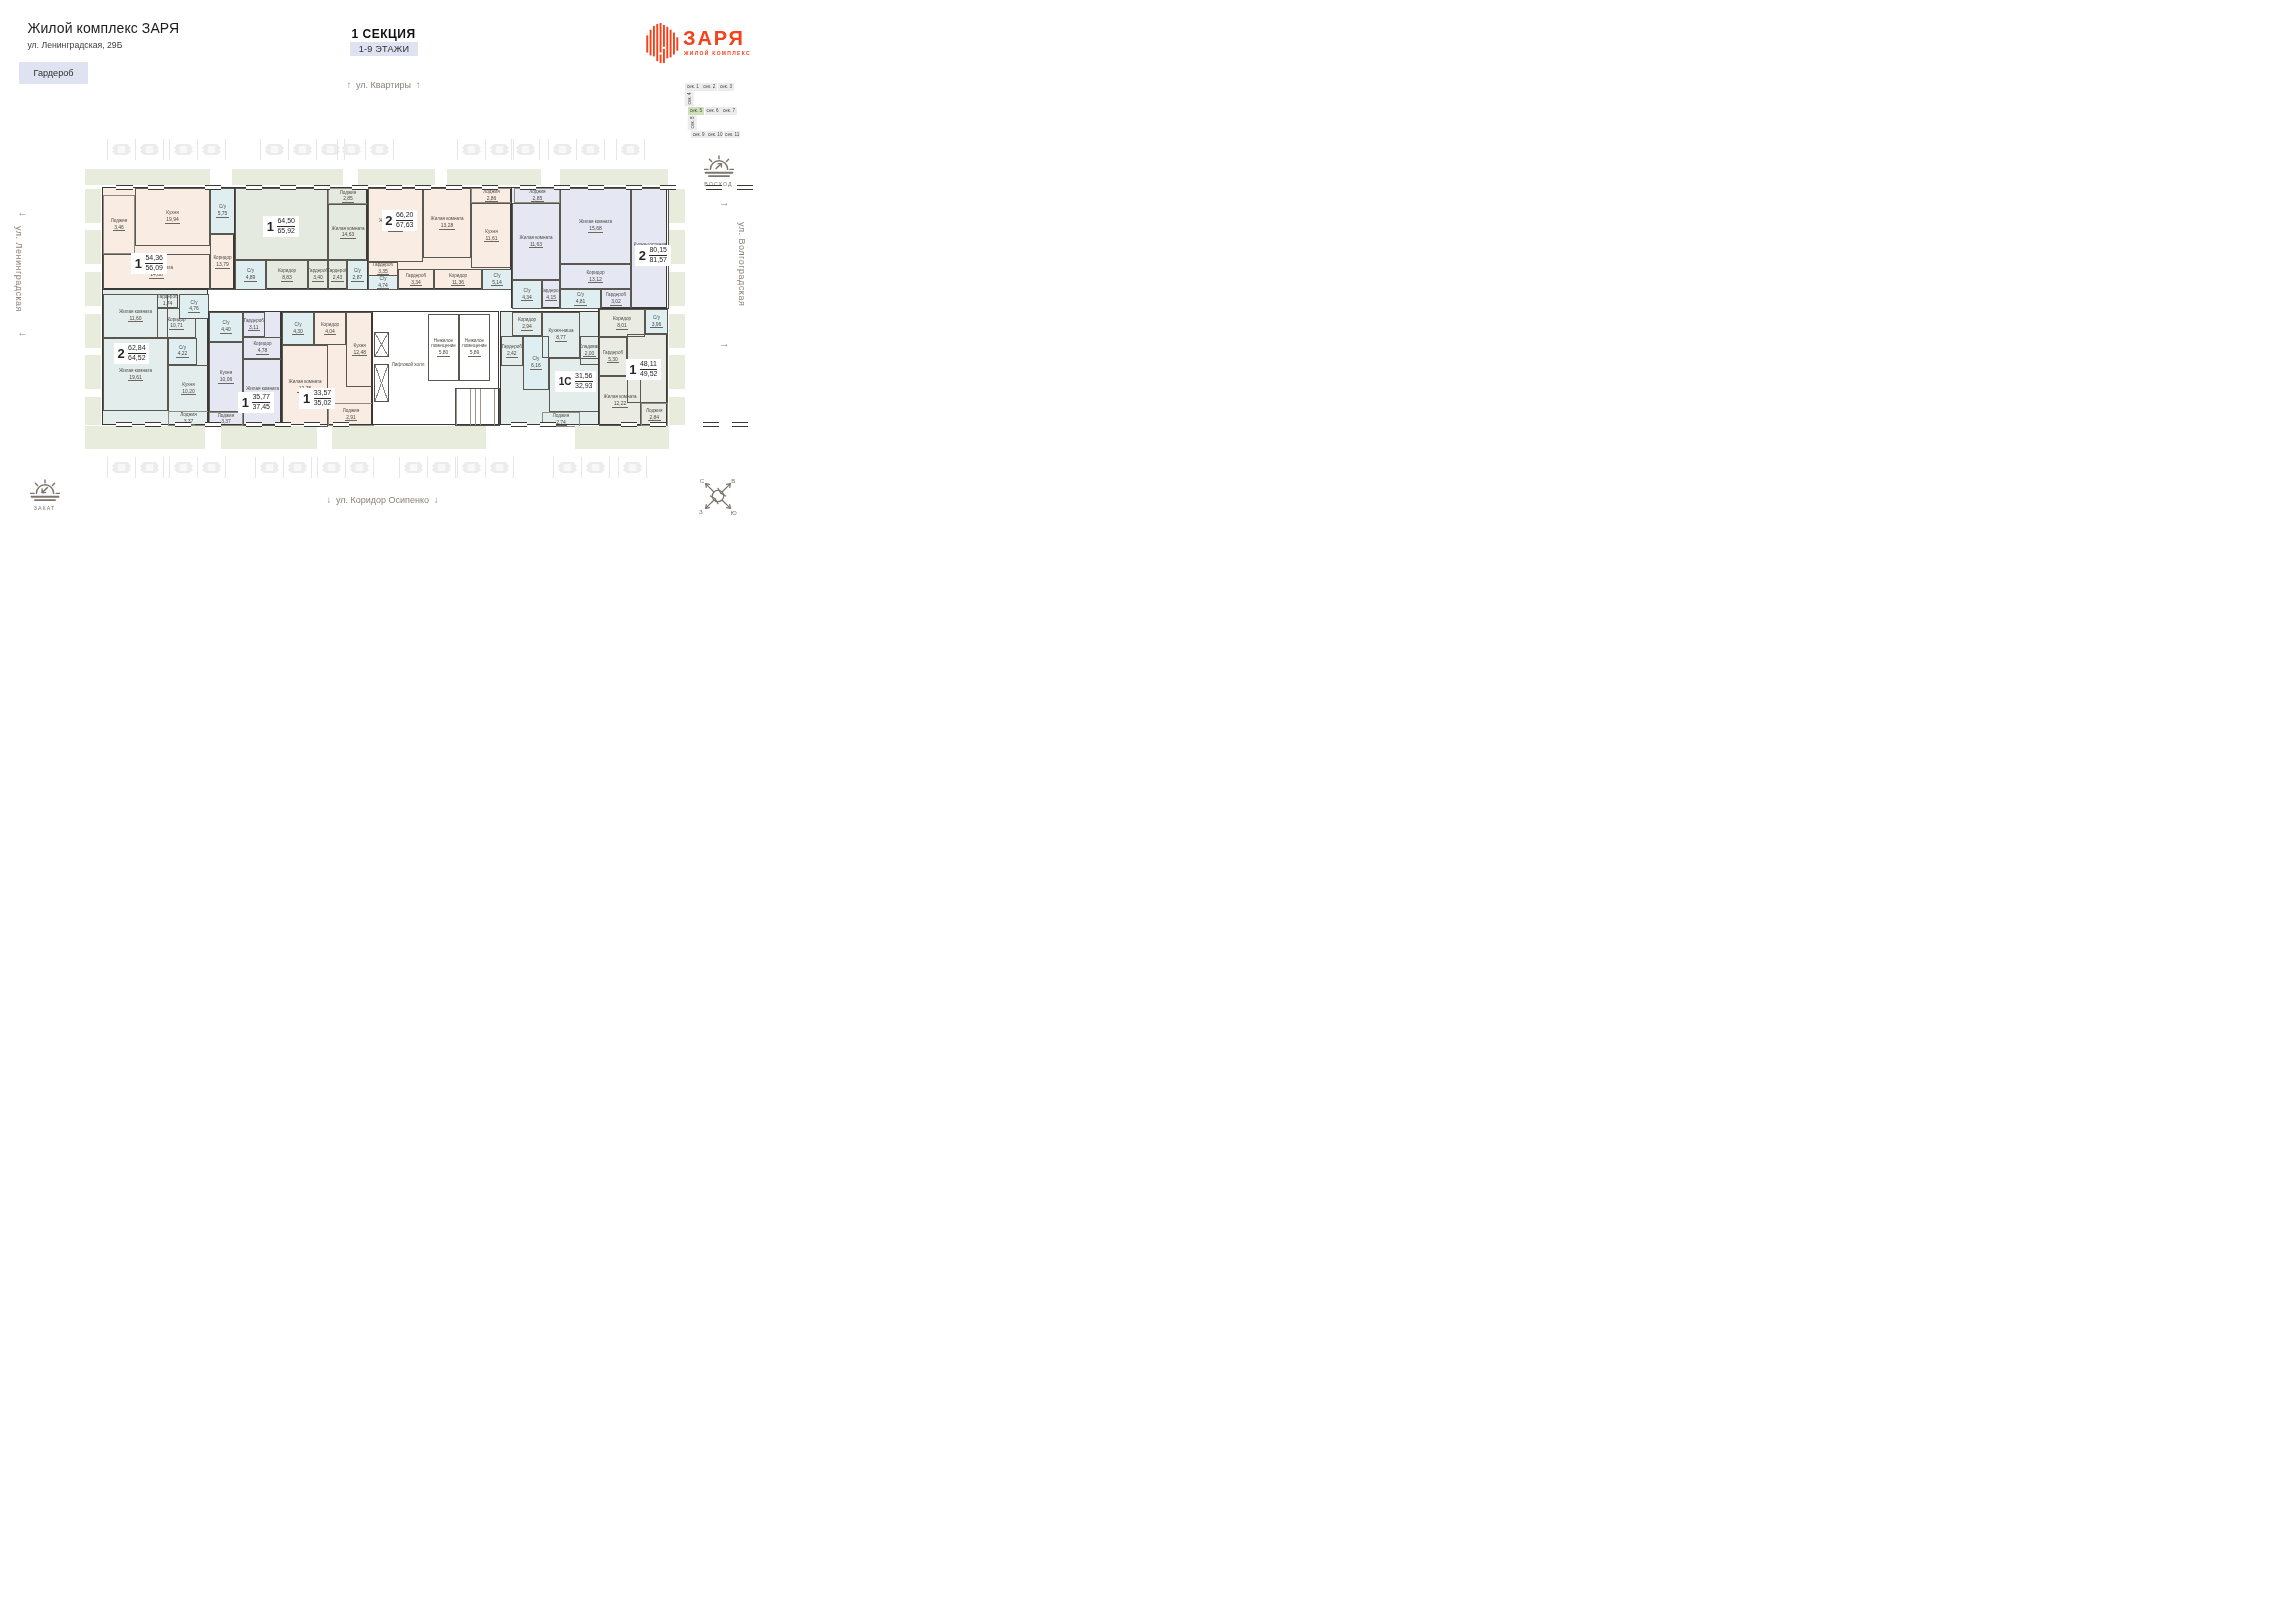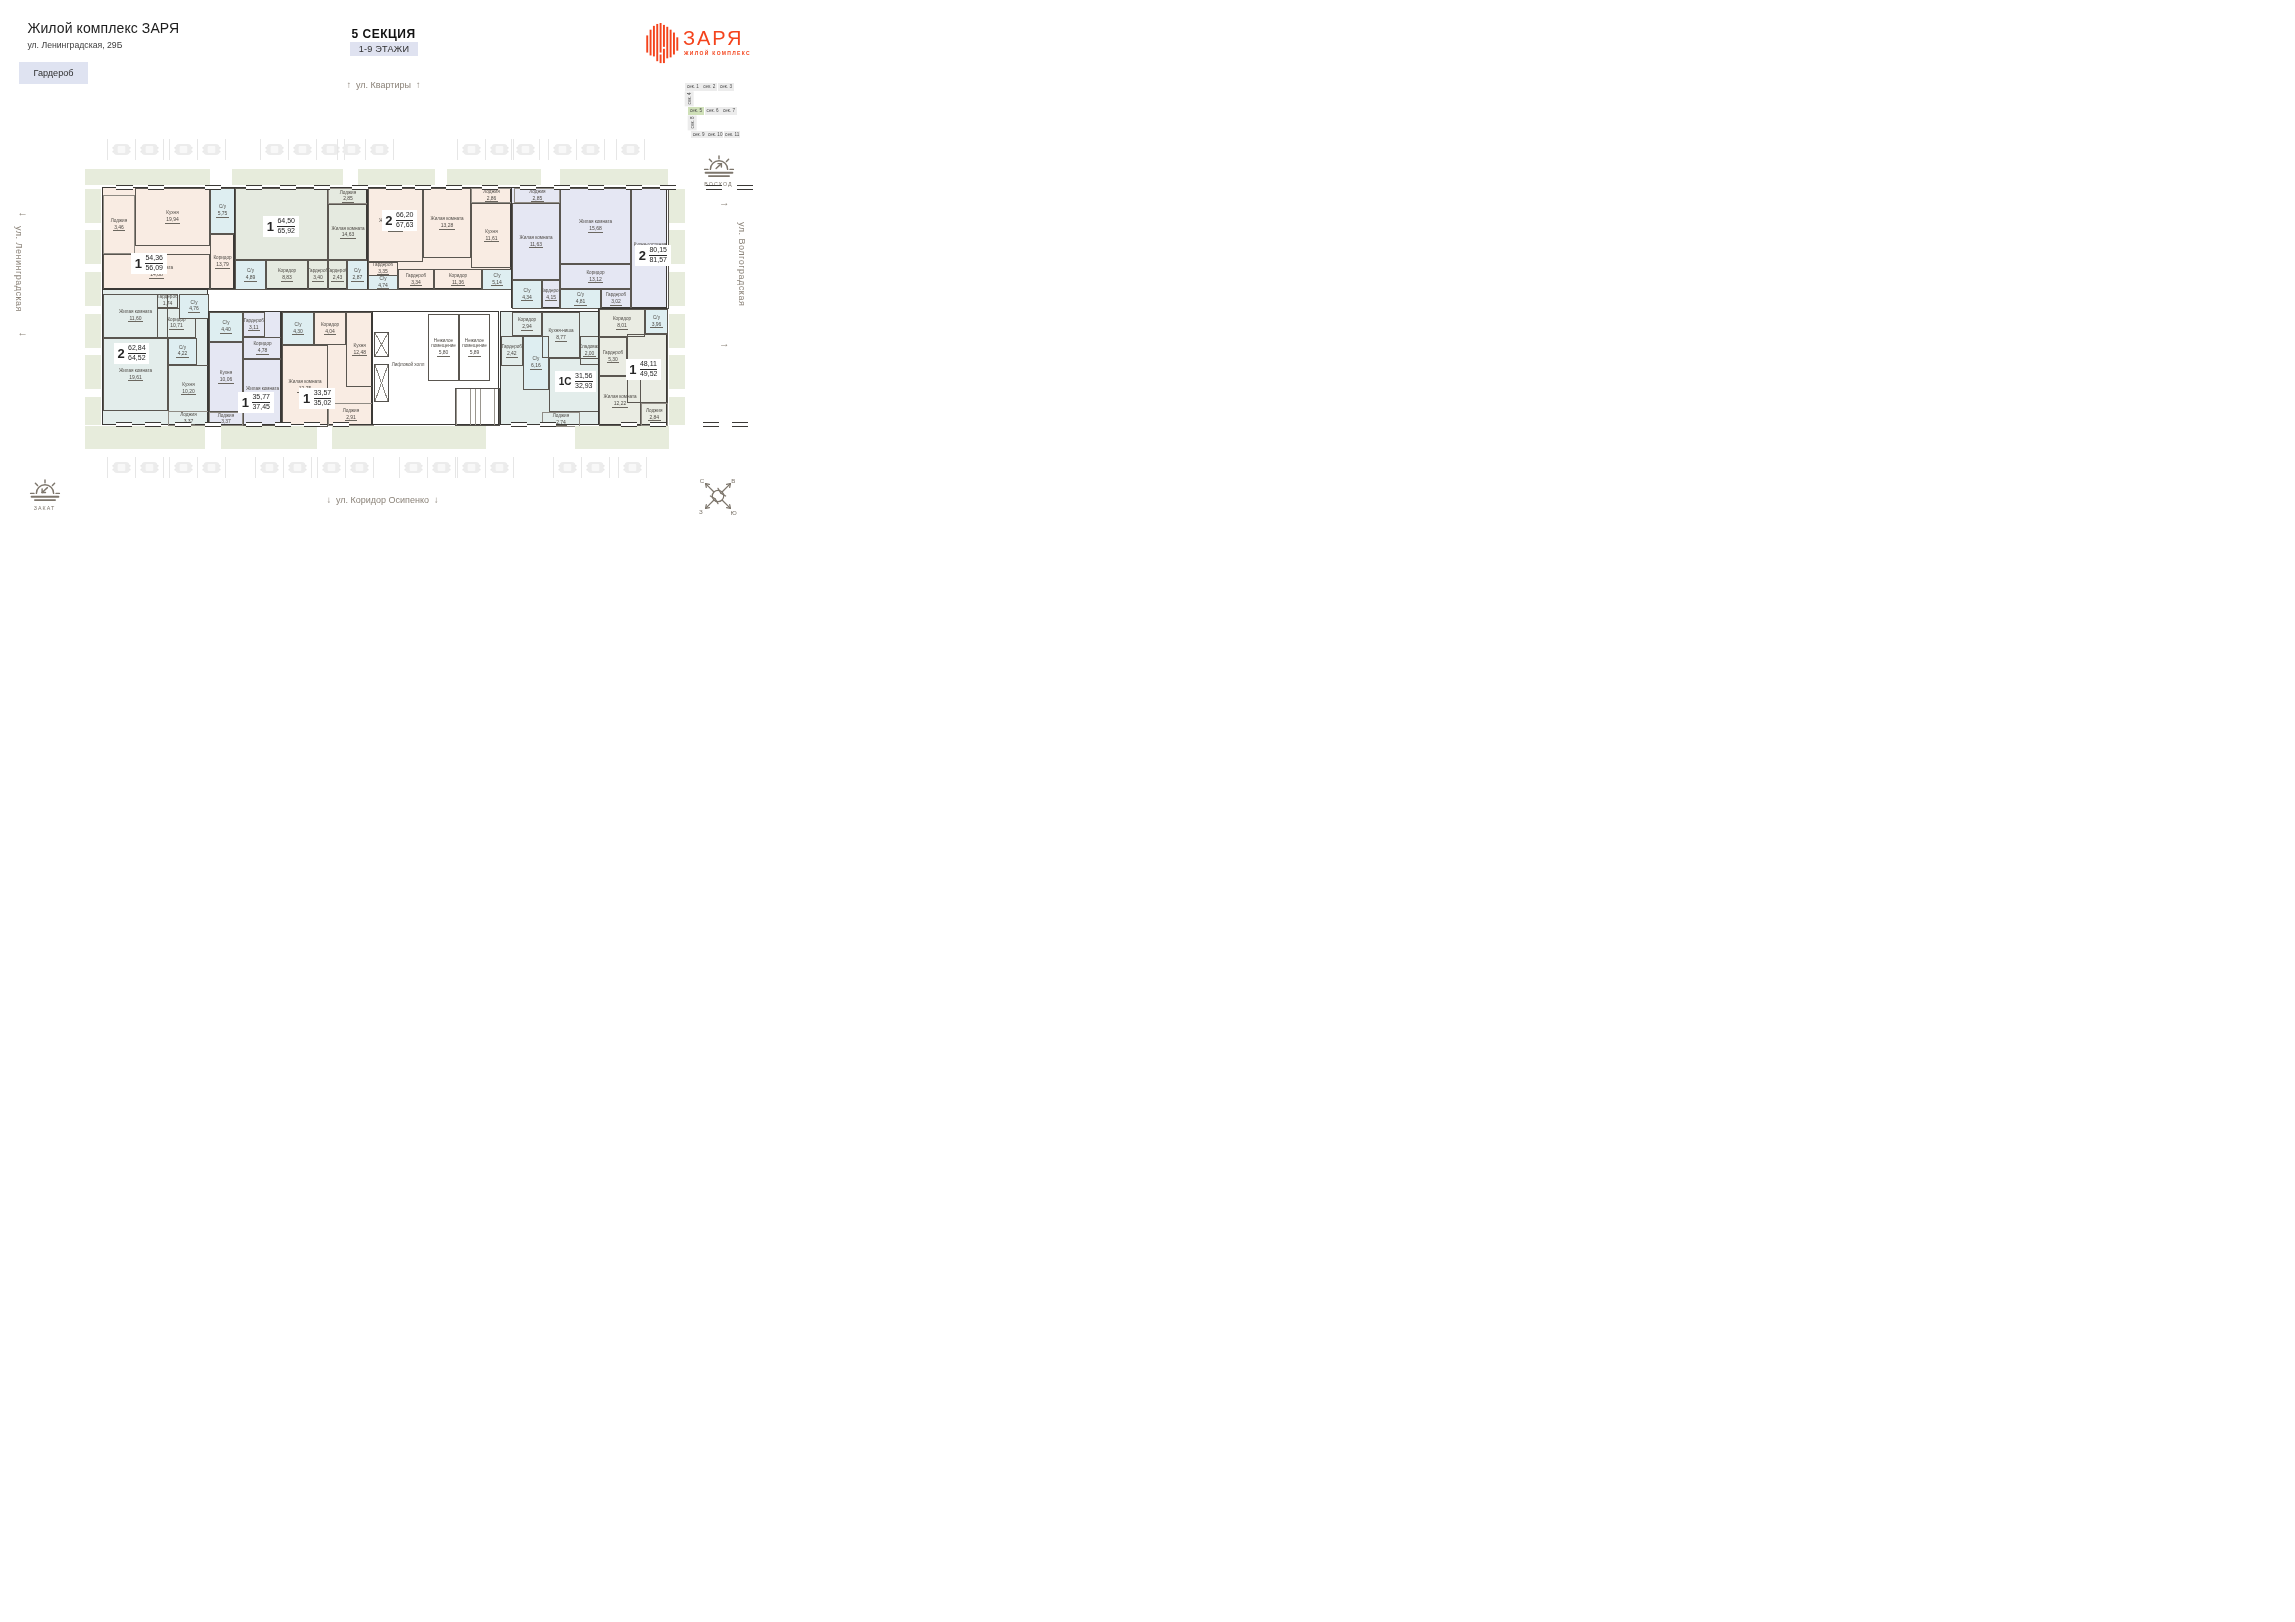--- a/index.html
+++ b/index.html
@@ -17,21 +17,21 @@
   
   .street{color:#8b8379;font-size:9px;white-space:nowrap;}
   .street .ar{font-size:9.6px;padding:0 4.8px;color:#8b8379;}
   .street-top{left:308px;top:79px;width:151px;text-align:center;}
   .street-bottom{left:296px;top:494px;width:173px;text-align:center;}
   .street-left{left:14.4px;top:226px;writing-mode:vertical-rl;letter-spacing:0.5px;}
   .street-right{left:737px;top:222px;writing-mode:vertical-rl;letter-spacing:0.5px;}
   .ar-solo{color:#8b8379;font-size:10.6px;}
   
   .logo-icon{left:645px;top:23px;}
-  .logo-name{left:683px;top:27px;font-size:20px;font-weight:400;color:#f4431c;letter-spacing:1.9px;}
+  .logo-name{left:683px;top:27px;font-size:20px;font-weight:700;color:#f4431c;letter-spacing:1.9px;}
   .logo-sub{left:684px;top:50px;font-size:5px;font-weight:600;color:#f4431c;letter-spacing:1.3px;}
   
   #section-map{left:683px;top:81px;width:60px;height:59px;}
   .sm-item{position:absolute;background:#ececec;color:#4a4a4a;font-size:4.6px;display:flex;
            align-items:center;justify-content:center;cursor:pointer;box-sizing:border-box;}
   .sm-item.v{writing-mode:vertical-rl;transform:rotate(180deg);}
   .sm-item.on{background:#cfe0b8;}
   
   .sun-block{width:43px;text-align:center;color:#7d766c;}
   .sun-block .cap{font-size:5.3px;letter-spacing:1.1px;margin-top:1.4px;}
@@ -65,21 +65,21 @@
 </style>
 </head>
 <body>
 
 <div id="stage">
 
   <div class="abs hdr-title">Жилой комплекс ЗАРЯ</div>
   <div class="abs hdr-addr">ул. Ленинградская, 29Б</div>
   <div class="abs hdr-btn">Гардероб</div>
 
-  <div class="abs sec-title">5 СЕКЦИЯ</div>
+  <div class="abs sec-title">1 СЕКЦИЯ</div>
   <div class="abs sec-floors">1-9 ЭТАЖИ</div>
 
   <div class="abs street street-top">
     <span class="ar">↑</span><span>ул. Квартиры</span><span class="ar">↑</span>
   </div>
   <div class="abs street street-bottom">
     <span class="ar">↓</span><span>ул. Коридор Осипенко</span><span class="ar">↓</span>
   </div>
   <div class="abs street street-left">ул. Ленинградская</div>
   <div class="abs ar-solo" style="left:17.3px;top:206px;">←</div>

